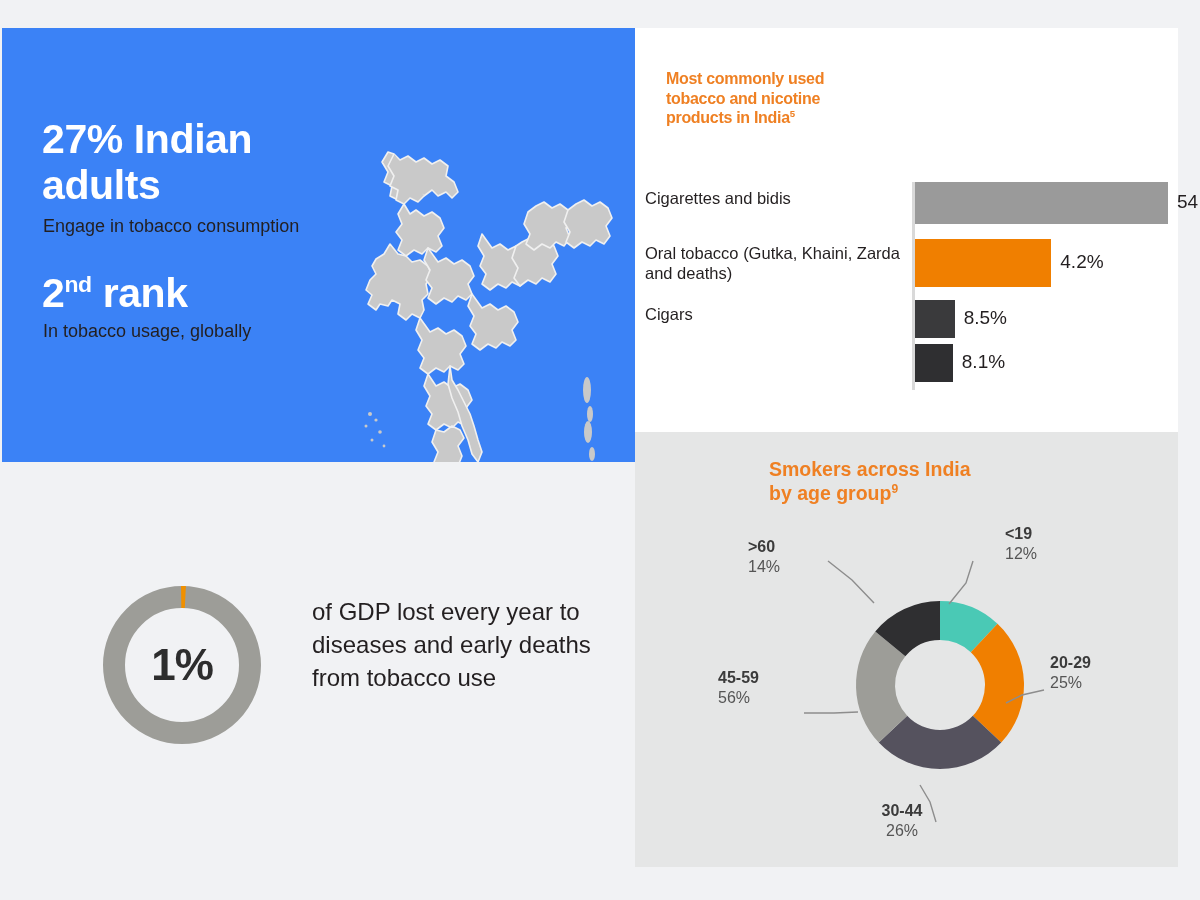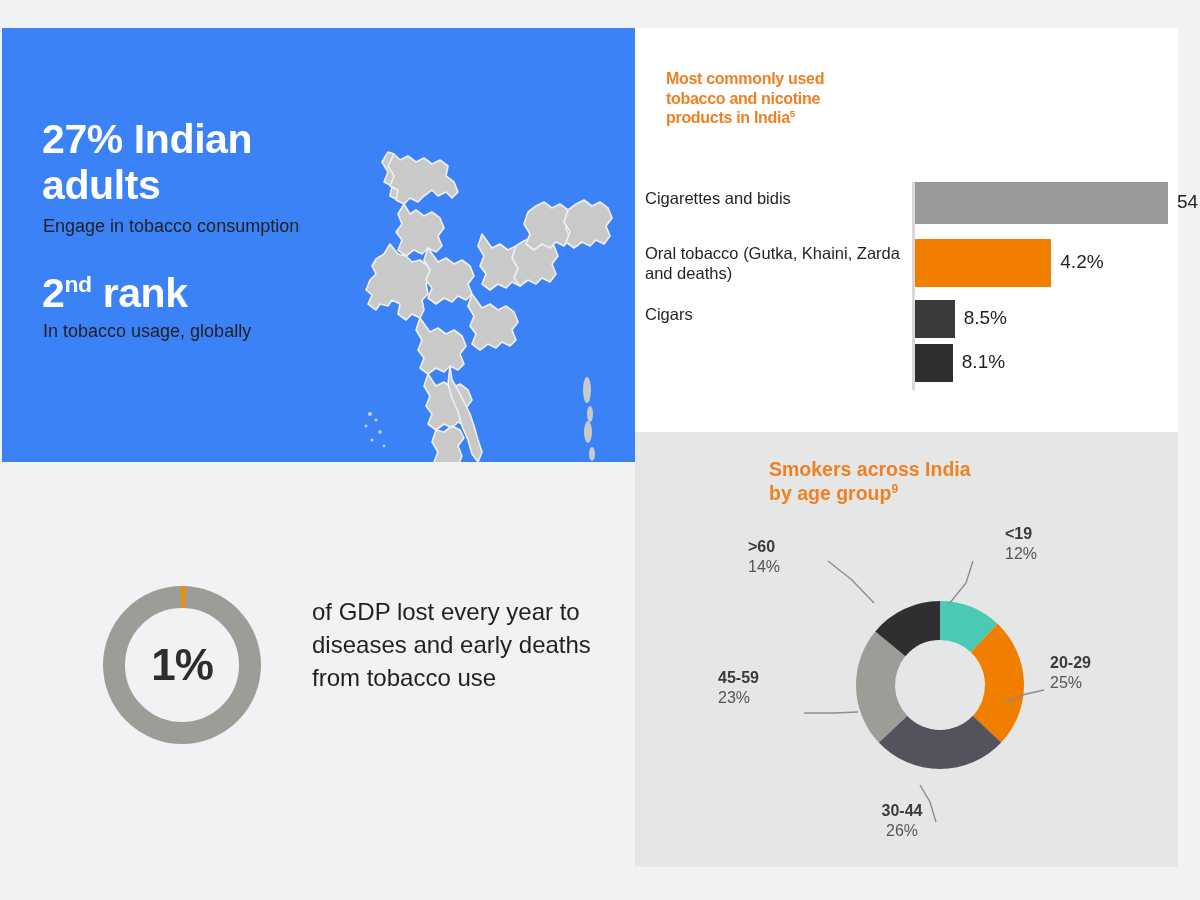--- a/index.html
+++ b/index.html
@@ -204,21 +204,21 @@
     <span class="dl-pct">25%</span>
   </div>
 
   <div class="donut-label" style="left:847px;top:801px;text-align:center;width:110px;">
     <span class="dl-name">30-44</span>
     <span class="dl-pct">26%</span>
   </div>
 
   <div class="donut-label" style="left:718px;top:668px;text-align:left;width:85px;">
     <span class="dl-name">45-59</span>
-    <span class="dl-pct">23%</span>
+    <span class="dl-pct">56%</span>
   </div>
 
   <div class="donut-label" style="left:748px;top:537px;text-align:left;width:90px;">
     <span class="dl-name">&gt;60</span>
     <span class="dl-pct">14%</span>
   </div>
 
 </div>
 
 </body></html>

